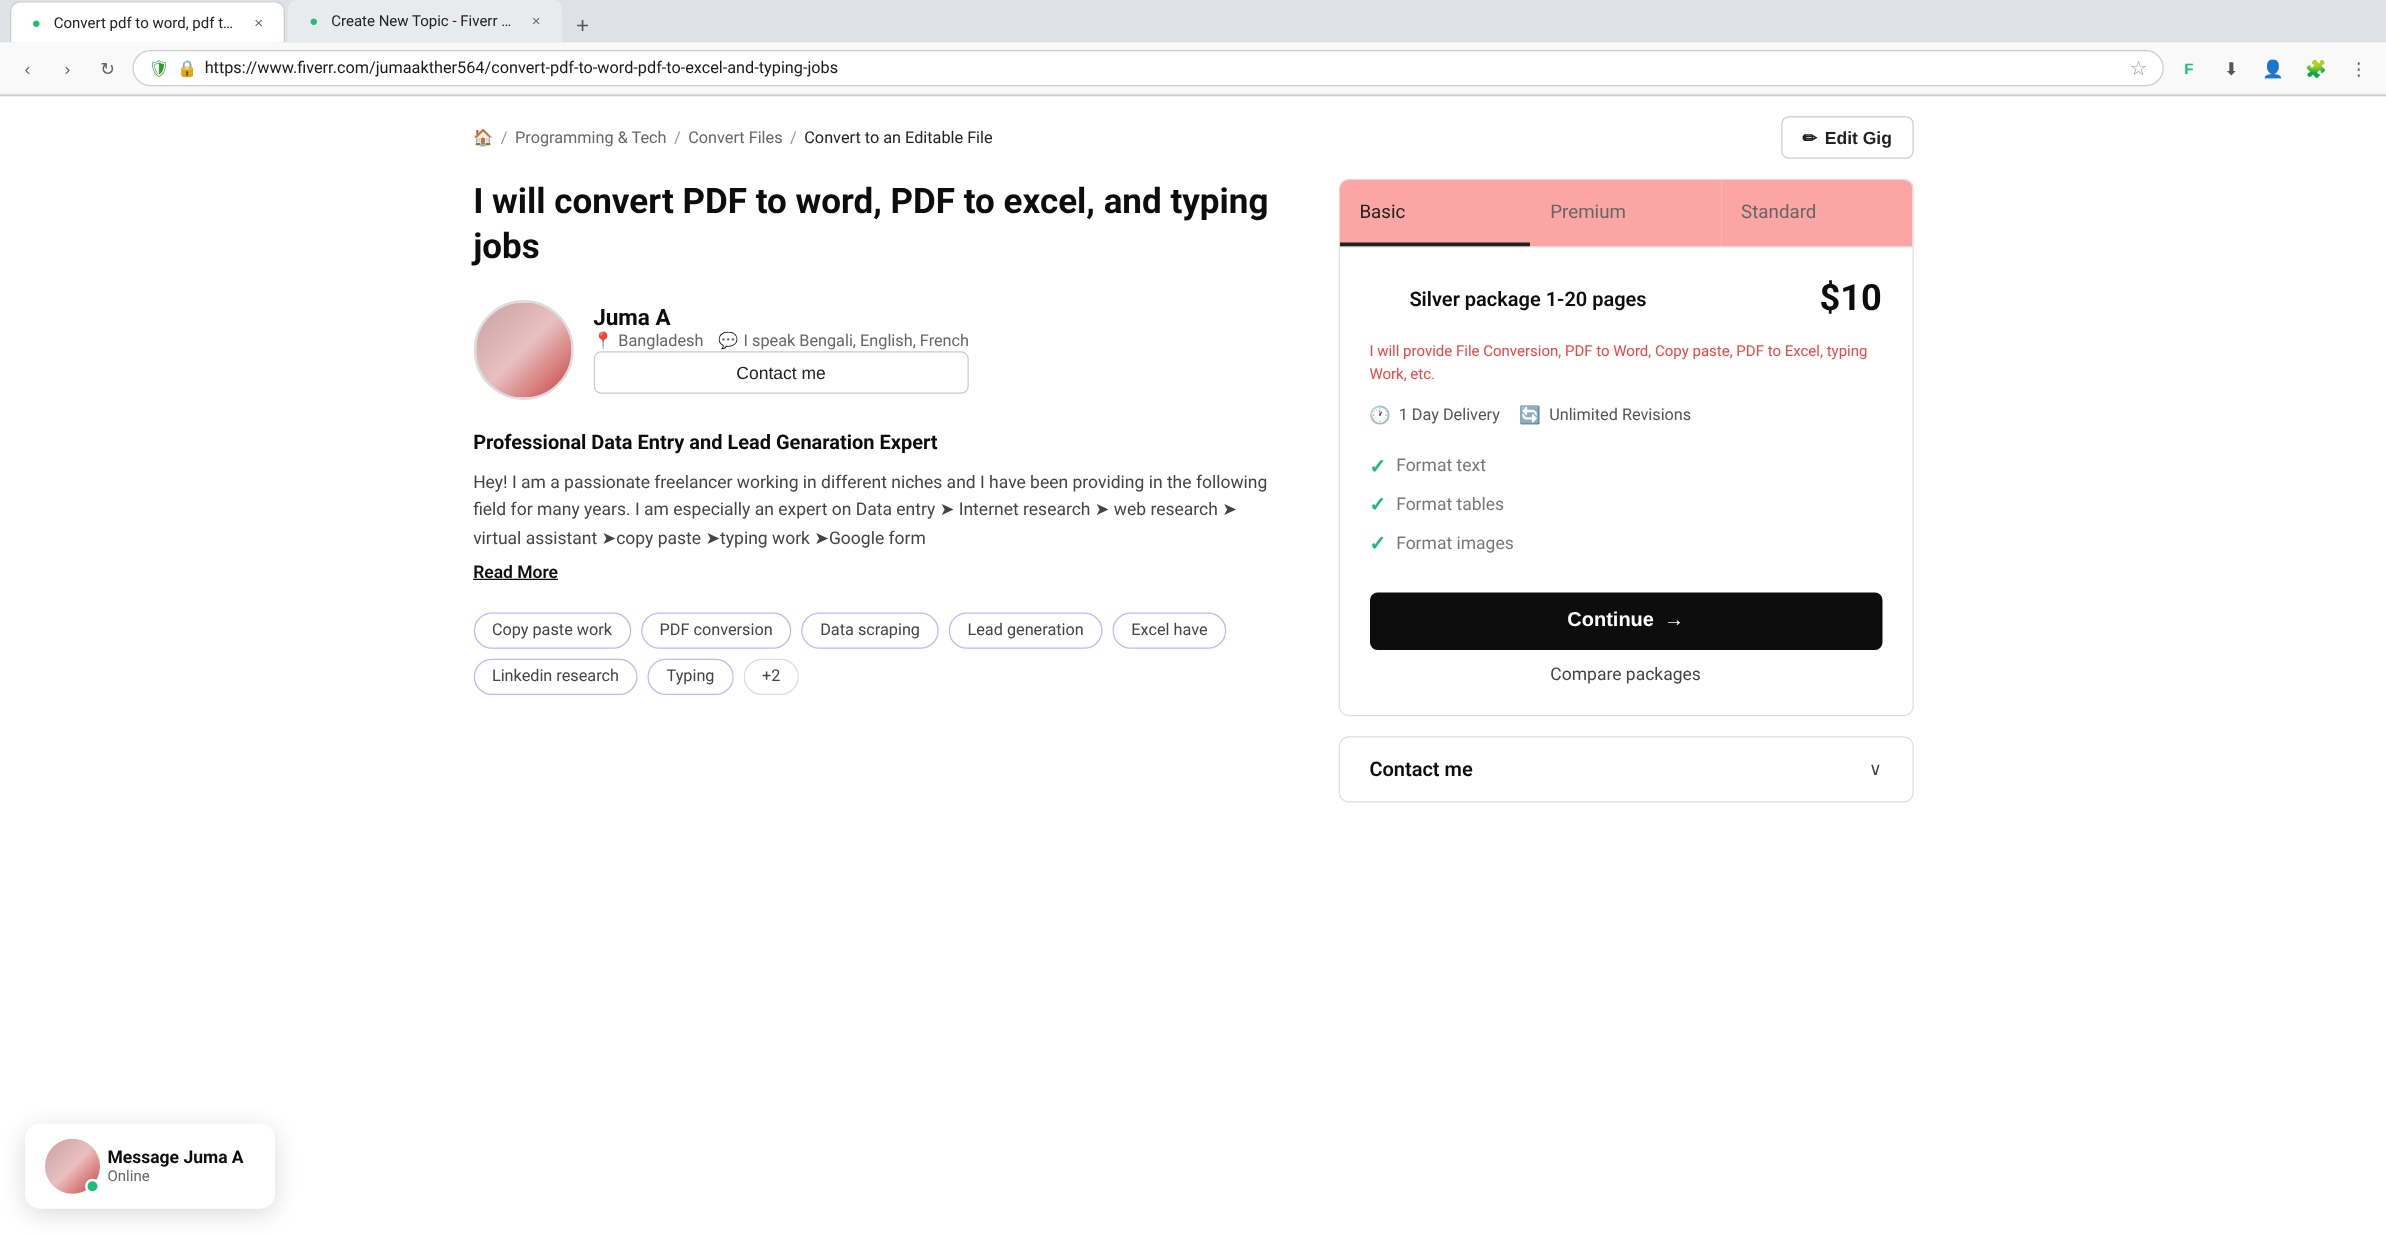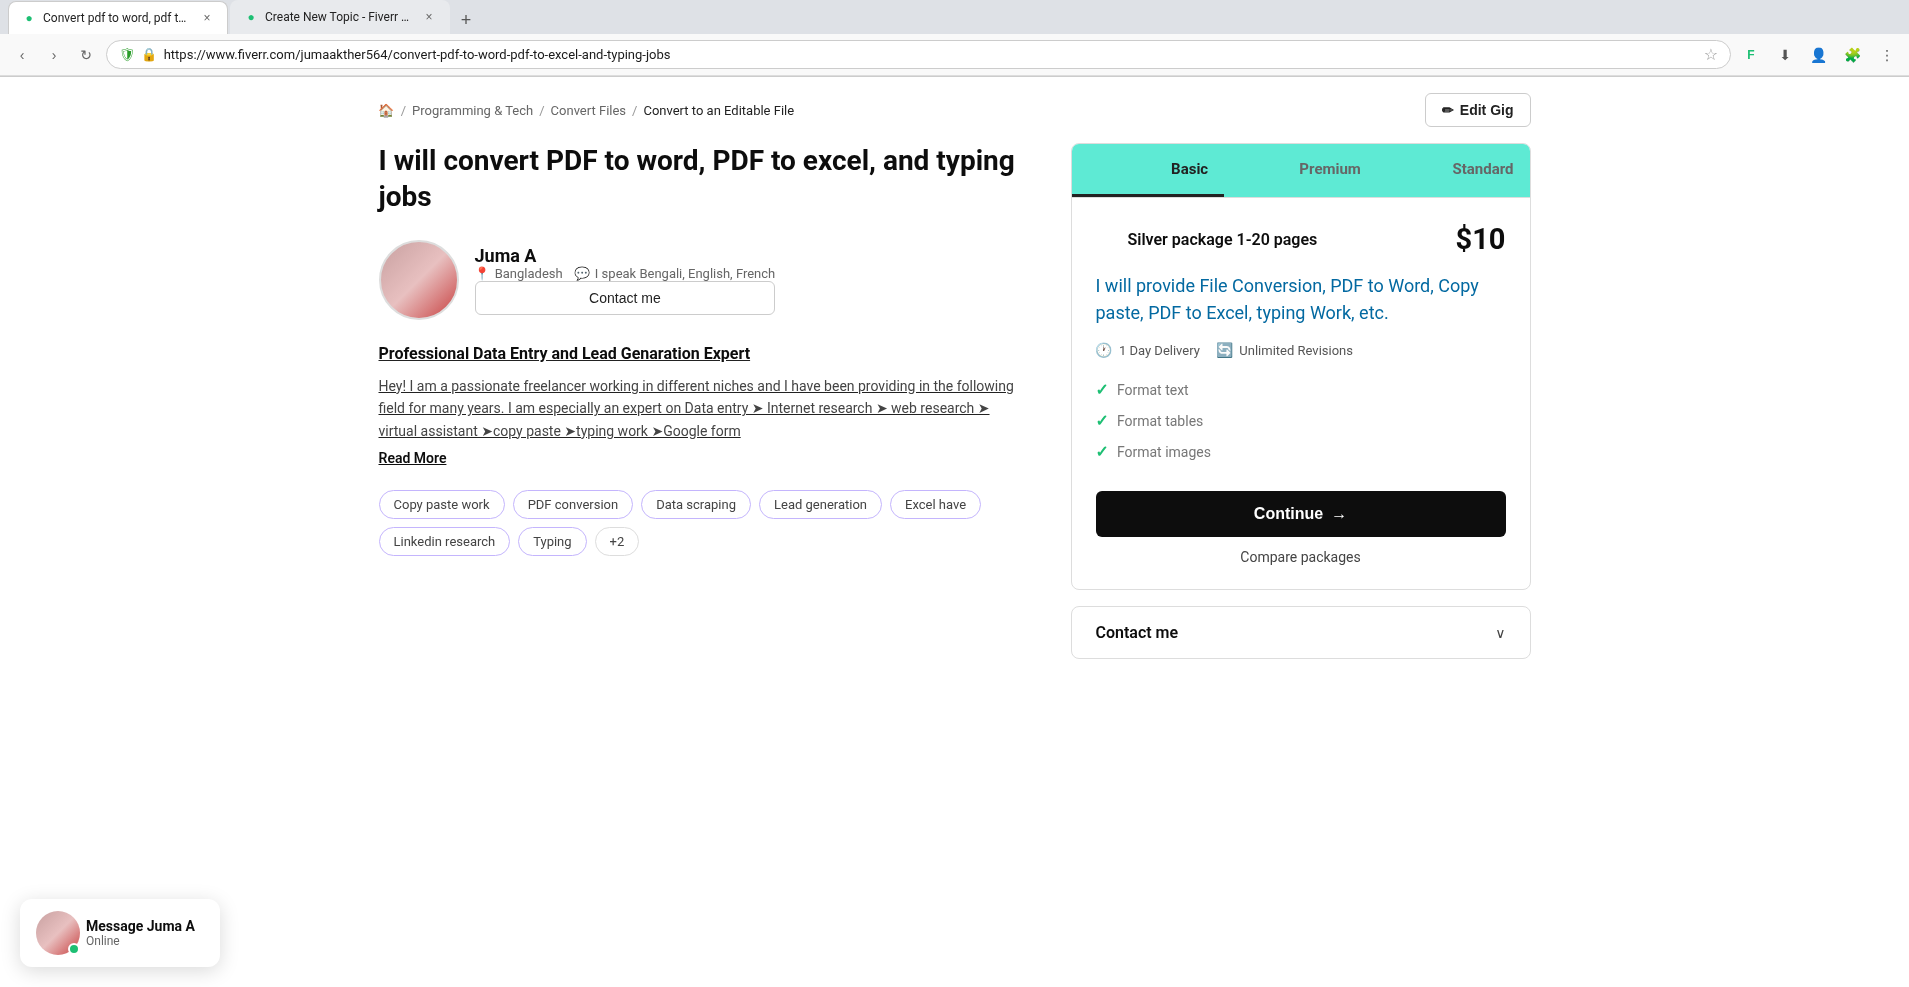--- a/index.html
+++ b/index.html
@@ -43,50 +43,50 @@
     .gig-title { font-size: 28px; font-weight: 700; line-height: 1.3; color: #0d0d0d; margin-bottom: 24px; }
 
     .seller-info { display: flex; align-items: center; gap: 16px; margin-bottom: 24px; }
     .avatar-placeholder { width: 80px; height: 80px; border-radius: 50%; background: linear-gradient(135deg, #c8a0a0 0%, #e8c0c0 50%, #c84040 100%); border: 2px solid #ddd; }
     .seller-details { display: flex; flex-direction: column; gap: 0; }
     .seller-name { font-size: 18px; font-weight: 700; color: #0d0d0d; }
     .seller-meta { display: flex; align-items: center; gap: 12px; color: #666; font-size: 13px; }
     .seller-meta-item { display: flex; align-items: center; gap: 4px; }
     .contact-me-btn { padding: 8px 20px; border: 1px solid #ccc; border-radius: 6px; background: #fff; cursor: pointer; font-size: 14px; font-weight: 500; color: #222; }
 
-    .about-section { margin-bottom: 4px; text-decoration: underline; }
+    .about-section { margin-bottom: 4px; }
     .about-title { font-size: 16px; font-weight: 700; margin-bottom: 12px; color: #0d0d0d; }
     .about-text { font-size: 14px; line-height: 1.6; color: #444; }
     .read-more { color: #0d0d0d; font-weight: 600; font-size: 14px; text-decoration: underline; cursor: pointer; display: inline-block; margin-top: 8px; }
 
     
     .tags-section { display: flex; flex-wrap: wrap; gap: 8px; margin-top: 24px; }
     .tag { padding: 6px 14px; border: 1px solid #c4b5fd; border-radius: 20px; font-size: 13px; color: #444; cursor: pointer; background: #fff; }
     .tag-more { padding: 6px 14px; border: 1px solid #ddd; border-radius: 20px; font-size: 13px; color: #444; background: #fff; }
 
     
     .message-bubble { position: fixed; bottom: 20px; left: 20px; background: #fff; border-radius: 12px; box-shadow: 0 4px 20px rgba(0,0,0,0.15); padding: 12px 16px; display: flex; align-items: center; gap: 6px; z-index: 100; min-width: 200px; }
     .bubble-avatar { width: 44px; height: 44px; border-radius: 50%; background: linear-gradient(135deg, #c8a0a0 0%, #e8c0c0 50%, #c84040 100%); position: relative; }
     .online-dot { width: 12px; height: 12px; border-radius: 50%; background: #1dbf73; border: 2px solid #fff; position: absolute; bottom: 0; right: 0; }
     .bubble-text { }
     .bubble-name { font-size: 14px; font-weight: 700; color: #0d0d0d; }
     .bubble-status { font-size: 12px; color: #666; }
 
     
     .pricing-card { border: 1px solid #ddd; border-radius: 8px; overflow: hidden; }
     .pricing-tabs { display: flex; border-bottom: 1px solid #ddd; }
-    .pricing-tab { flex: 1; padding: 16px; text-align: right; font-size: 15px; font-weight: 700; cursor: pointer; color: #666; border-bottom: 3px solid transparent; background: #5eead4; }
+    .pricing-tab { flex: 1; padding: 16px; text-align: left; font-size: 15px; font-weight: 400; cursor: pointer; color: #666; border-bottom: 3px solid transparent; background: #fca5a5; }
     .pricing-tab.active { color: #222; border-bottom: 3px solid #222; }
 
     .pricing-body { padding: 24px; }
     .pricing-header { display: flex; justify-content: space-between; align-items: center; margin-bottom: 16px; }
     .package-name { font-size: 16px; font-weight: 600; color: #0d0d0d; margin-left: 32px; }
     .package-price { font-size: 29px; font-weight: 700; color: #0d0d0d; }
 
-    .package-desc { font-size: 18px; color: #0369a1; line-height: 1.5; margin-bottom: 16px; }
+    .package-desc { font-size: 12px; color: #ef4444; line-height: 1.5; margin-bottom: 16px; }
 
     .package-meta { display: flex; gap: 16px; margin-bottom: 16px; }
     .meta-item { display: flex; align-items: center; gap: 6px; font-size: 13px; color: #555; }
 
     .features-list { list-style: none; margin-bottom: 24px; }
     .features-list li { display: flex; align-items: center; gap: 8px; padding: 6px 0; font-size: 14px; color: #777; }
     .check-icon { color: #1dbf73; font-size: 16px; font-weight: 700; }
 
     .continue-btn { width: 100%; padding: 14px; background: #0d0d0d; color: #fff; border: none; border-radius: 6px; font-size: 16px; font-weight: 600; cursor: pointer; display: flex; align-items: center; justify-content: center; gap: 8px; margin-bottom: 12px; }
 

